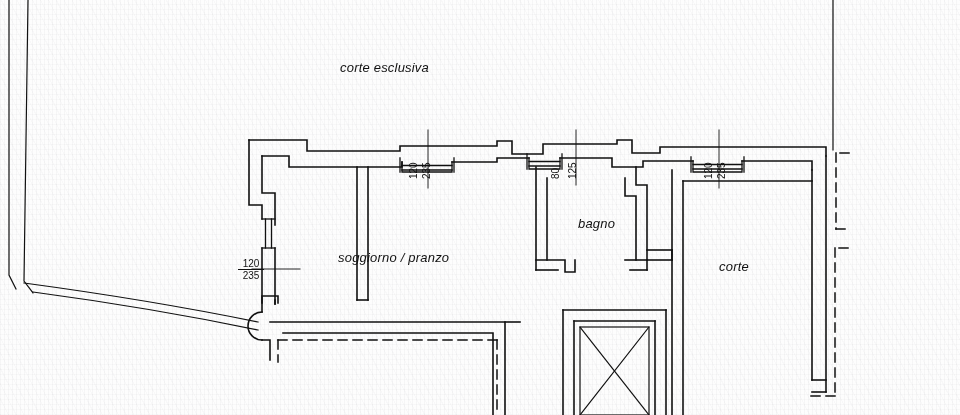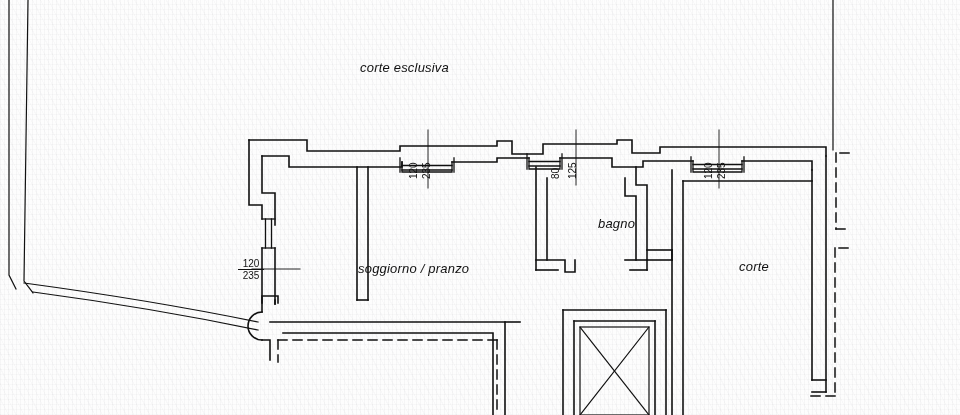--- a/index.html
+++ b/index.html
@@ -31,21 +31,20 @@
     inset: 0;
     display: block;
   }
   .room-label {
     position: absolute;
     font-style: italic;
     font-size: 13px;
     color: #111111;
     white-space: nowrap;
     letter-spacing: 0.2px;
-    margin-left: 20px;
   }
   .dim-vert {
     position: absolute;
     font-size: 10px;
     color: #111111;
     white-space: nowrap;
     transform: rotate(-90deg);
     transform-origin: left bottom;
     letter-spacing: 0px;
   }
@@ -254,21 +253,21 @@
         <path d="M 576 130 L 576 185"></path>
         <path d="M 719 130 L 719 188"></path>
         <path d="M 252 269 L 300 269"></path>
       </g>
 
     </g>
   </svg>
 
   <div class="room-label" style="left:340px; top:60px;">corte esclusiva</div>
 
-  <div class="room-label" style="left:338px; top:261px;">soggiorno / pranzo</div>
+  <div class="room-label" style="left:338px; top:250px;">soggiorno / pranzo</div>
 
   <div class="room-label" style="left:578px; top:216px;">bagno</div>
 
   <div class="room-label" style="left:719px; top:259px;">corte</div>
 
   <div class="dim-vert" style="left:419px; top:168px;">120</div>
   <div class="dim-vert" style="left:432px; top:168px;">235</div>
 
   <div class="dim-vert" style="left:561px; top:168px;">80</div>
   <div class="dim-vert" style="left:578px; top:168px;">125</div>

